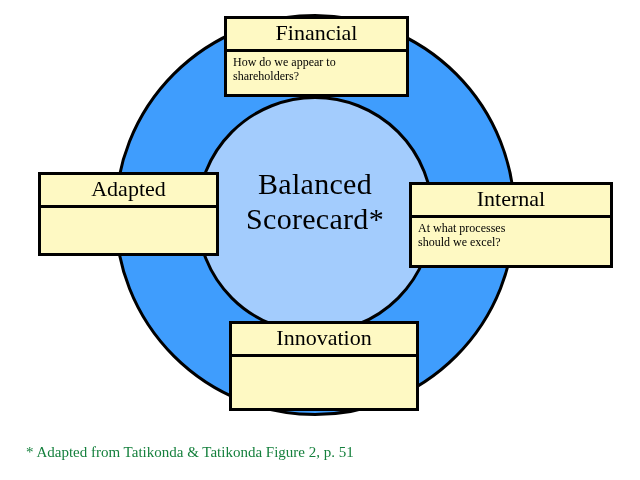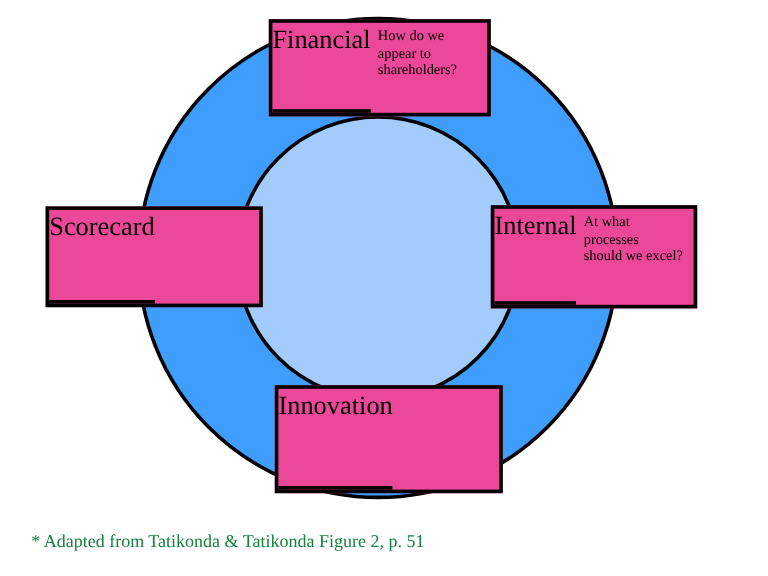--- a/index.html
+++ b/index.html
@@ -50,23 +50,23 @@
     color: #000000;
     letter-spacing: 0.3px;
     white-space: pre-line;
   }
 
   
   .persp-box {
     position: absolute;
     box-sizing: border-box;
     border: 3px solid #000000;
-    background: #ec4899;
+    background: #fef9c3;
     display: flex;
-    flex-direction: row;
+    flex-direction: column;
   }
   .persp-title {
     box-sizing: border-box;
     border-bottom: 3px solid #000000;
     text-align: center;
     font-size: 22px;
     line-height: 1.22;
     padding: 1px 0 2px 0;
     color: #000000;
   }
@@ -75,50 +75,52 @@
     font-size: 12px;
     font-weight: normal;
     line-height: 1.22;
     padding: 3px 5px 2px 6px;
     color: #000000;
     white-space: pre-line;
   }
 
   #box-financial  { left: 224px; top: 16px;  width: 185px; height: 81px; }
   #box-customer   { left: 38px;  top: 172px; width: 181px; height: 84px; }
-  #box-internal   { left: 409px; top: 171px; width: 172px; height: 86px; }
+  #box-internal   { left: 409px; top: 182px; width: 204px; height: 86px; }
   #box-innovation { left: 229px; top: 321px; width: 190px; height: 90px; }
 
   
   #footnote {
     position: absolute;
     left: 26px;
     top: 444px;
     font-size: 15px;
     color: #15803d;
     white-space: nowrap;
   }
 </style>
 </head>
 <body>
 
 <div id="page">
 
   <div id="outer-circle" class="circle"></div>
   <div id="inner-circle" class="circle"></div>
 
+  <div id="center-label">Balanced
+Scorecard*</div>
 
   <div id="box-financial" class="persp-box">
     <div class="persp-title">Financial</div>
     <div class="persp-question">How do we appear to
 shareholders?</div>
   </div>
 
   <div id="box-customer" class="persp-box">
-    <div class="persp-title">Scorecard</div>
+    <div class="persp-title">Adapted</div>
   </div>
 
   <div id="box-internal" class="persp-box">
     <div class="persp-title">Internal</div>
     <div class="persp-question">At what processes
 should we excel?</div>
   </div>
 
   <div id="box-innovation" class="persp-box">
     <div class="persp-title">Innovation</div>

